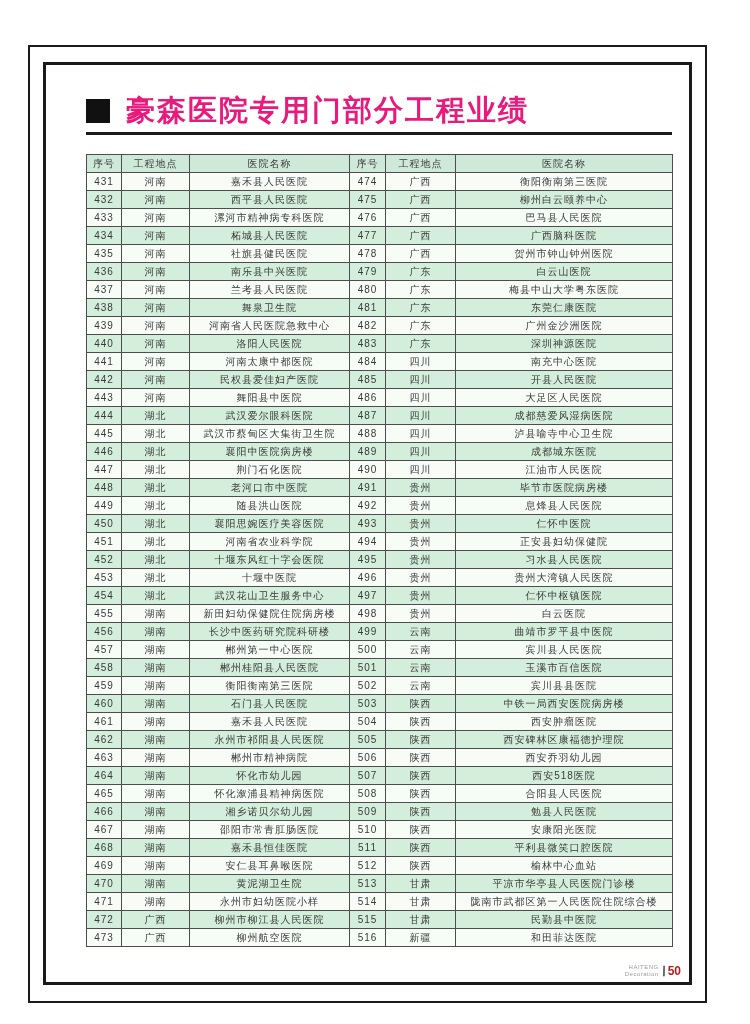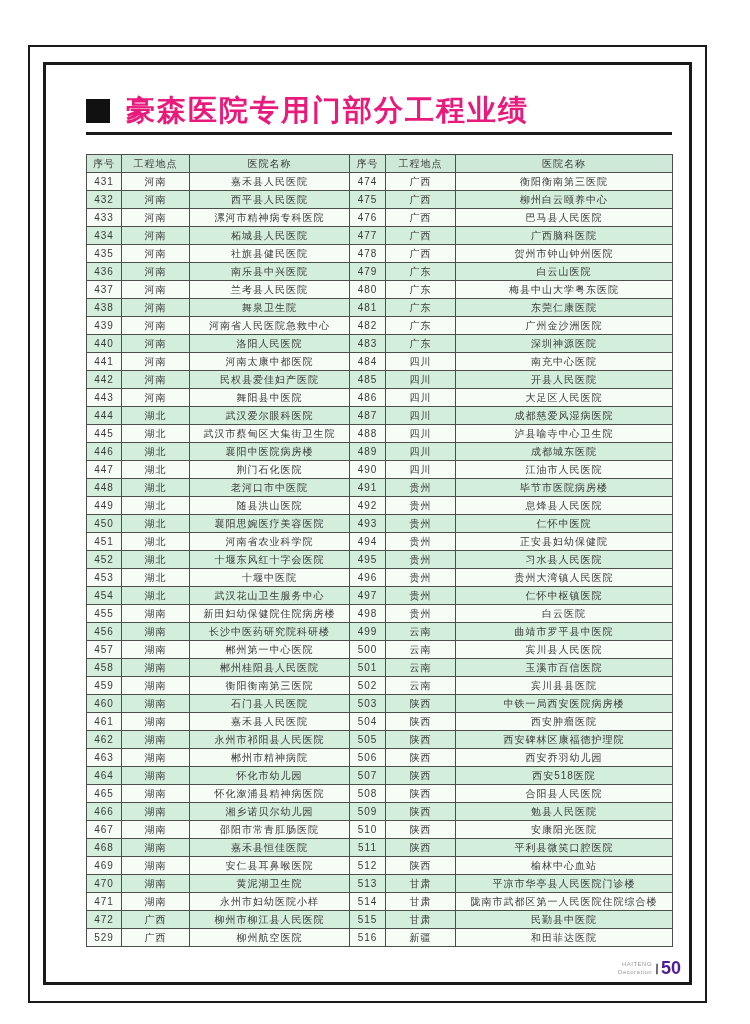--- a/index.html
+++ b/index.html
@@ -49,21 +49,21 @@
   }
   .footer-brand-text {
     font-size: 6px; color: #9a9a9a; text-align: right; line-height: 1.2;
     letter-spacing: 0.5px;
   }
   .footer-slash {
     font-size: 14px; color: #555; font-weight: bold; transform: skewX(-12deg);
     margin: 0 1px 0 2px;
   }
   .footer-page-number {
-    font-size: 18px; font-weight: bold; color: #4c1d95; letter-spacing: 0;
+    font-size: 12px; font-weight: bold; color: #b91c1c; letter-spacing: 0;
   }
 </style>
 </head>
 <body>
 
 <div class="outer-frame">
   <div class="inner-frame">
 
     <div class="title-block">
       <div class="title-bullet"></div>
@@ -420,21 +420,21 @@
           </tr>
           <tr class="alt">
             <td>472</td>
             <td>广西</td>
             <td>柳州市柳江县人民医院</td>
             <td>515</td>
             <td>甘肃</td>
             <td>民勤县中医院</td>
           </tr>
           <tr>
-            <td>529</td>
+            <td>473</td>
             <td>广西</td>
             <td>柳州航空医院</td>
             <td>516</td>
             <td>新疆</td>
             <td>和田菲达医院</td>
           </tr>
         </tbody>
     </table>
 
     <div class="footer-brand">

